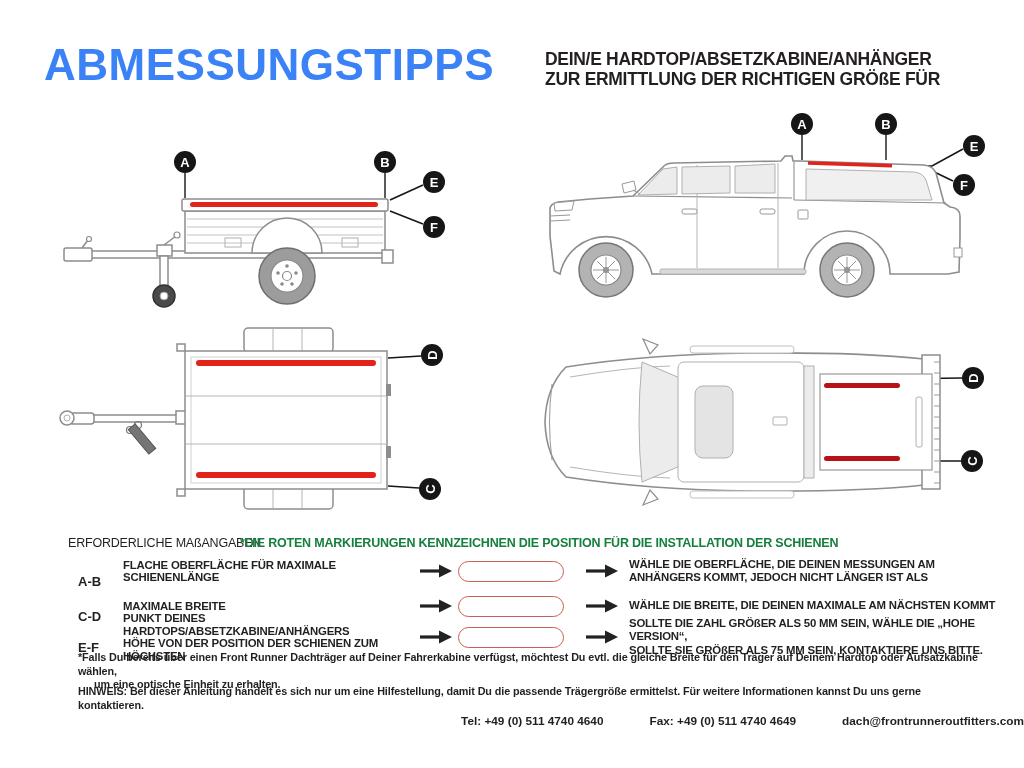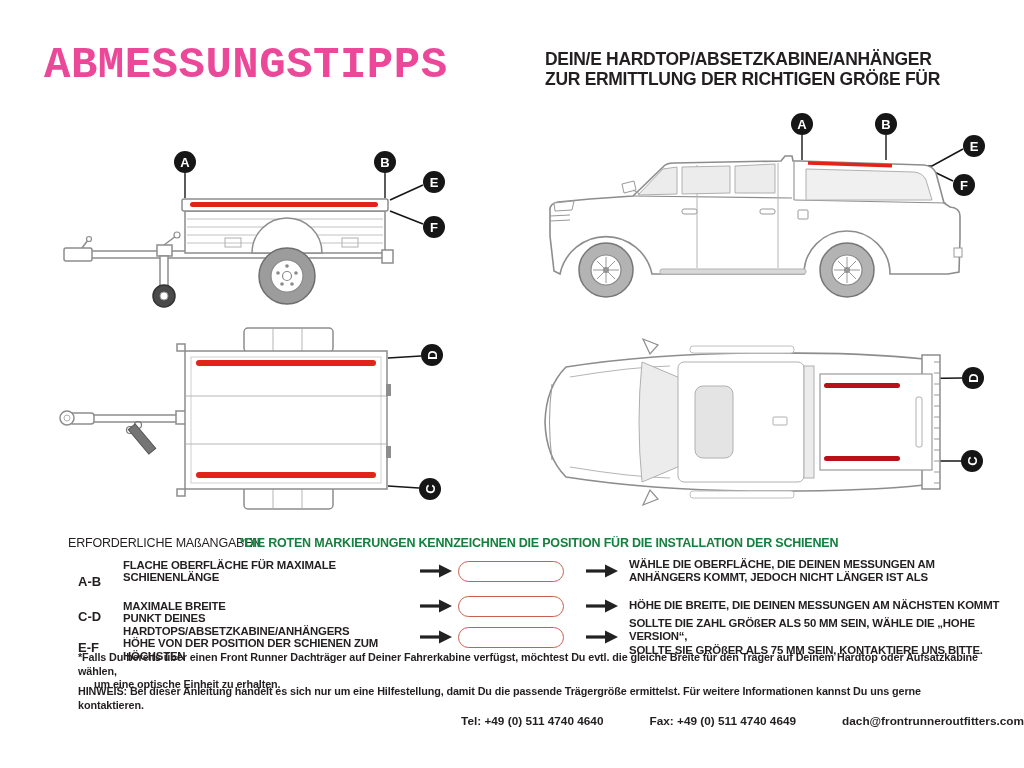--- a/index.html
+++ b/index.html
@@ -1,20 +1,20 @@
 <!DOCTYPE html>
 <html><head>
 <meta charset="utf-8">
 <style>
   html,body{margin:0;padding:0;background:#ffffff;}
   body{width:1024px;height:768px;position:relative;overflow:hidden;
        font-family:"Liberation Sans",sans-serif;color:#231f20;}
   .abs{position:absolute;}
-  .page-title{left:44px;top:40px;font-family:Liberation Mono, monospace;
-      font-weight:900;font-size:44px;letter-spacing:.5px;color:#ec4899;}
+  .page-title{left:44px;top:40px;font-family:Liberation Sans, sans-serif;
+      font-weight:900;font-size:44px;letter-spacing:.5px;color:#3b82f6;}
   .subtitle{left:545px;top:49px;font-size:17.5px;font-weight:700;
       line-height:20px;letter-spacing:-.3px;}
   .sec-head{left:68px;top:536px;font-size:12.5px;font-weight:400;letter-spacing:-.2px;}
   .red-note{left:240px;top:536px;font-size:12.5px;font-weight:700;
       letter-spacing:-.2px;color:#15803d;}
   .m-row{position:absolute;left:78px;width:930px;display:grid;
       grid-template-columns:45px 297px 38px 112px 53px auto;align-items:center;}
   .m-label{font-size:13px;font-weight:700;margin-top:21px;}
   .m-desc{font-size:11.4px;font-weight:700;line-height:12.5px;letter-spacing:-.2px;}
   .m-instr{font-size:11.4px;font-weight:700;line-height:13.5px;letter-spacing:-.2px;padding-left:6px;}
@@ -298,21 +298,21 @@
       </svg>
   </div>
   <div class="pill"></div>
   <div class="arrow-cell" style="padding-left:16px">
     <svg width="32" height="14" viewBox="0 0 32 14">
         <path d="M0,7 H21" stroke="#222" stroke-width="3.2"></path>
         <path d="M19,0.5 L32,7 19,13.5 Z" fill="#222"></path>
       </svg>
   </div>
   <div class="m-instr">
-    <div>HÖHE DIE BREITE, DIE DEINEN MESSUNGEN AM NÄCHSTEN KOMMT</div>
+    <div>WÄHLE DIE BREITE, DIE DEINEN MAXIMALE AM NÄCHSTEN KOMMT</div>
     <div></div>
   </div>
 </div>
 
 <div class="m-row" style="top:612px;height:34px">
   <div class="m-label">E-F</div>
   <div class="m-desc">
     <div>PUNKT DEINES HARDTOPS/ABSETZKABINE/ANHÄNGERS</div>
     <div>HÖHE VON DER POSITION DER SCHIENEN ZUM HÖCHSTEN</div>
   </div>

